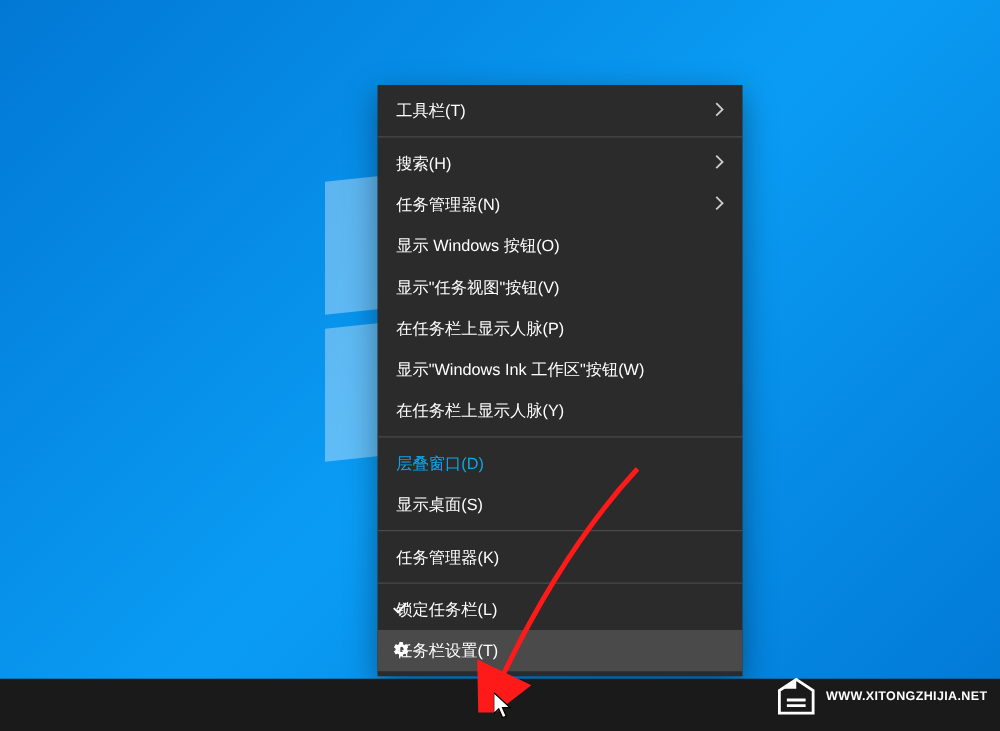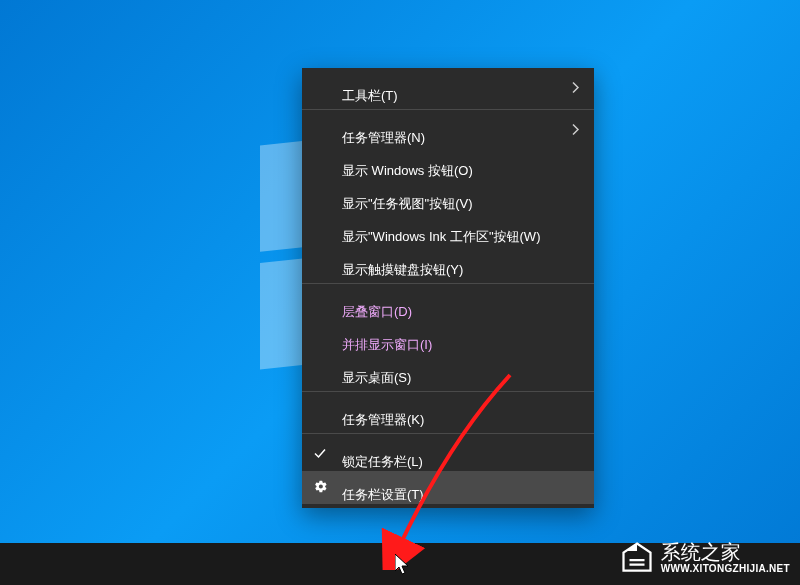--- a/index.html
+++ b/index.html
@@ -41,26 +41,26 @@
       width: 292px;
       background: #2b2b2b;
       box-shadow: 0 8px 24px rgba(0,0,0,0.4);
       padding: 4px 0;
       font-size: 13px;
       color: #ffffff;
     }
     .menu-item {
       height: 33px;
       display: flex;
-      align-items: flex-end;
-      padding: 0 14px 0 40px;
+      align-items: center;
+      padding: 0 14px 0 15px;
       position: relative;
       cursor: default;
     }
-    .menu-item.disabled { color: #f0abfc; }
+    .menu-item.disabled { color: #0ea5e9; }
     .menu-item.hover { background: #4a4a4a; }
     .menu-item .chev {
       position: absolute;
       right: 14px;
       top: 50%;
       transform: translateY(-50%);
       color: #ccc;
     }
     .menu-item .check {
       position: absolute;
@@ -130,45 +130,53 @@
     <div class="menu-item">
       <span>工具栏(T)</span>
       <span class="chev">
         <svg width="8" height="12" viewBox="0 0 8 12">
             <path d="M1 1 L6 6 L1 11" stroke="#ccc" stroke-width="1.5" fill="none"></path>
           </svg>
       </span>
     </div>
     <div class="menu-sep"></div>
     <div class="menu-item">
+      <span>搜索(H)</span>
+      <span class="chev">
+        <svg width="8" height="12" viewBox="0 0 8 12">
+            <path d="M1 1 L6 6 L1 11" stroke="#ccc" stroke-width="1.5" fill="none"></path>
+          </svg>
+      </span>
+    </div>
+    <div class="menu-item">
       <span>任务管理器(N)</span>
       <span class="chev">
         <svg width="8" height="12" viewBox="0 0 8 12">
             <path d="M1 1 L6 6 L1 11" stroke="#ccc" stroke-width="1.5" fill="none"></path>
           </svg>
       </span>
     </div>
     <div class="menu-item">
       <span>显示 Windows 按钮(O)</span>
     </div>
     <div class="menu-item">
       <span>显示"任务视图"按钮(V)</span>
     </div>
     <div class="menu-item">
+      <span>在任务栏上显示人脉(P)</span>
+    </div>
+    <div class="menu-item">
       <span>显示"Windows Ink 工作区"按钮(W)</span>
     </div>
     <div class="menu-item">
-      <span>显示触摸键盘按钮(Y)</span>
+      <span>在任务栏上显示人脉(Y)</span>
     </div>
     <div class="menu-sep"></div>
     <div class="menu-item disabled">
       <span>层叠窗口(D)</span>
-    </div>
-    <div class="menu-item disabled">
-      <span>并排显示窗口(I)</span>
     </div>
     <div class="menu-item">
       <span>显示桌面(S)</span>
     </div>
     <div class="menu-sep"></div>
     <div class="menu-item">
       <span>任务管理器(K)</span>
     </div>
     <div class="menu-sep"></div>
     <div class="menu-item">
@@ -208,17 +216,16 @@
 
   <div class="taskbar"></div>
 
   <div class="watermark">
     <svg viewBox="0 0 48 48">
       <path d="M24 6 L42 18 L42 42 L6 42 L6 18 Z" fill="none" stroke="#fff" stroke-width="3"></path>
       <path d="M14 28 L34 28 M14 34 L34 34" stroke="#fff" stroke-width="3"></path>
       <path d="M24 6 L10 16 L24 16 Z" fill="#fff"></path>
     </svg>
     <div class="wm-text">
-      <span class="wm-title">系统之家</span>
       <span class="wm-url">WWW.XITONGZHIJIA.NET</span>
     </div>
   </div>
 </div>
 
 </body></html>

